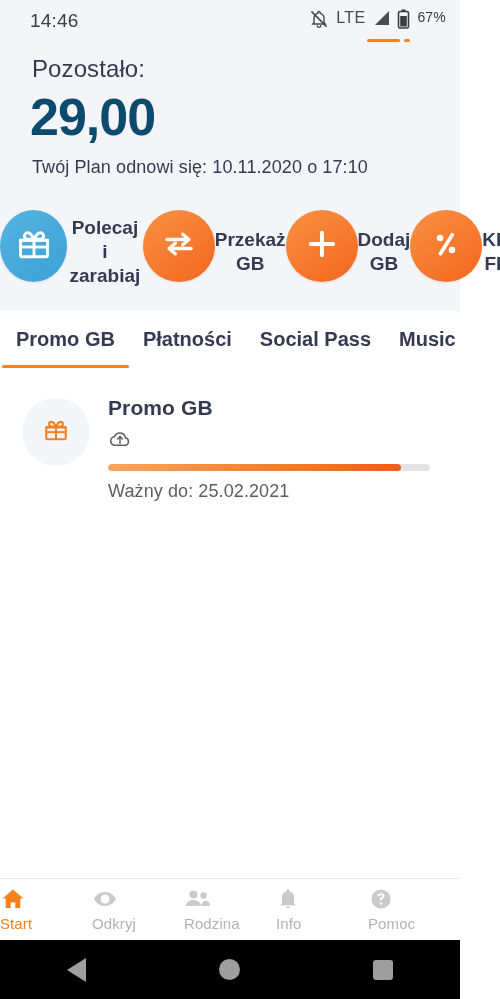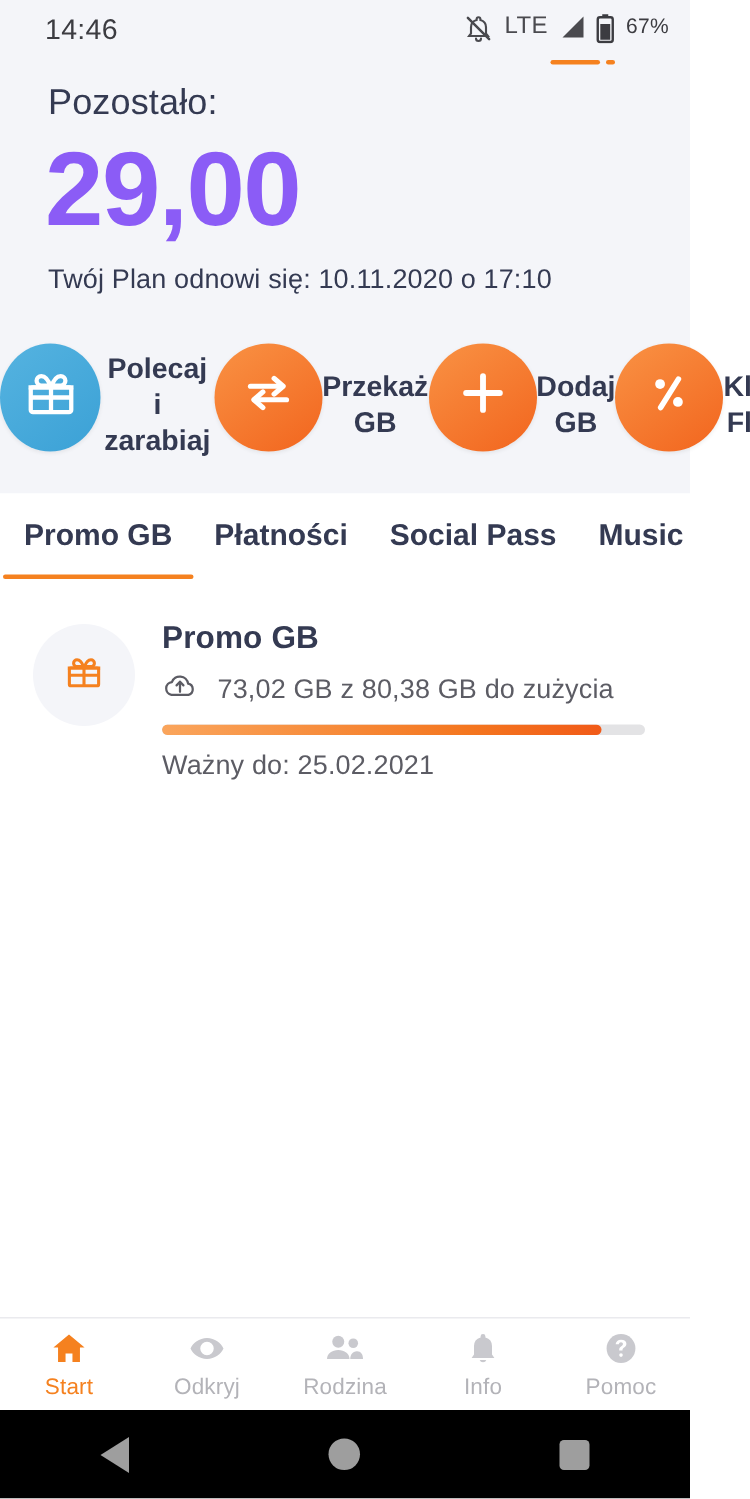--- a/index.html
+++ b/index.html
@@ -68,23 +68,23 @@
     color: #343A52;
     padding-left: 32px;
     letter-spacing: .1px;
   }
   .amount-row {
     display: flex; align-items: baseline;
     padding-left: 30px;
     margin-top: 7px;
   }
   .amount-big {
-    font-size: 70px;
+    font-size: 52px;
     font-weight: bold;
-    color: #8b5cf6;
+    color: #0c4a6e;
     line-height: 1.05;
     letter-spacing: -1px;
   }
   .amount-unit {
     font-size: 26px;
     font-weight: bold;
     color: #343A52;
     margin-left: 10px;
     letter-spacing: .2px;
   }
@@ -225,21 +225,21 @@
   .bottomnav {
     height: 62px;
     border-top: 1px solid #EAEAEE;
     background: #ffffff;
     display: flex;
     flex: 0 0 auto;
   }
   .nav-item {
     flex: 1 1 20%;
     display: flex; flex-direction: column;
-    align-items: center; justify-content: center;
+    align-items: flex-start; justify-content: center;
     gap: 0;
     cursor: pointer;
   }
   .nav-label {
     font-size: 15px;
     color: #B3B3B8;
     letter-spacing: .1px;
   }
   .nav-item.active .nav-label { color: #F5811F; }
 
@@ -409,21 +409,20 @@
       <div class="promo-body">
         <div class="promo-title">Promo GB</div>
         <div class="promo-usage">
           <span>
             <svg width="24" height="20" viewBox="0 0 24 20" fill="none" stroke="#5C5C64" stroke-width="1.5" stroke-linecap="round" stroke-linejoin="round">
               <path d="M6.3 16.2A4.3 4.3 0 0 1 6.6 7.7a5.6 5.6 0 0 1 10.8 1.1 3.8 3.8 0 0 1 0.3 7.4z"></path>
               <line x1="12" y1="14.2" x2="12" y2="7.6"></line>
               <path d="M9.7 9.9 12 7.5l2.3 2.4"></path>
             </svg>
           </span>
-          <span class="promo-usage-text">73,02 GB z 80,38 GB do zużycia</span>
         </div>
         <div class="progress-track">
           <div class="progress-fill" id="promo-fill" style="width: 91%;"></div>
         </div>
         <div class="promo-valid">Ważny do: 25.02.2021</div>
       </div>
     </div>
   </div>
 
   <div class="bottomnav">

